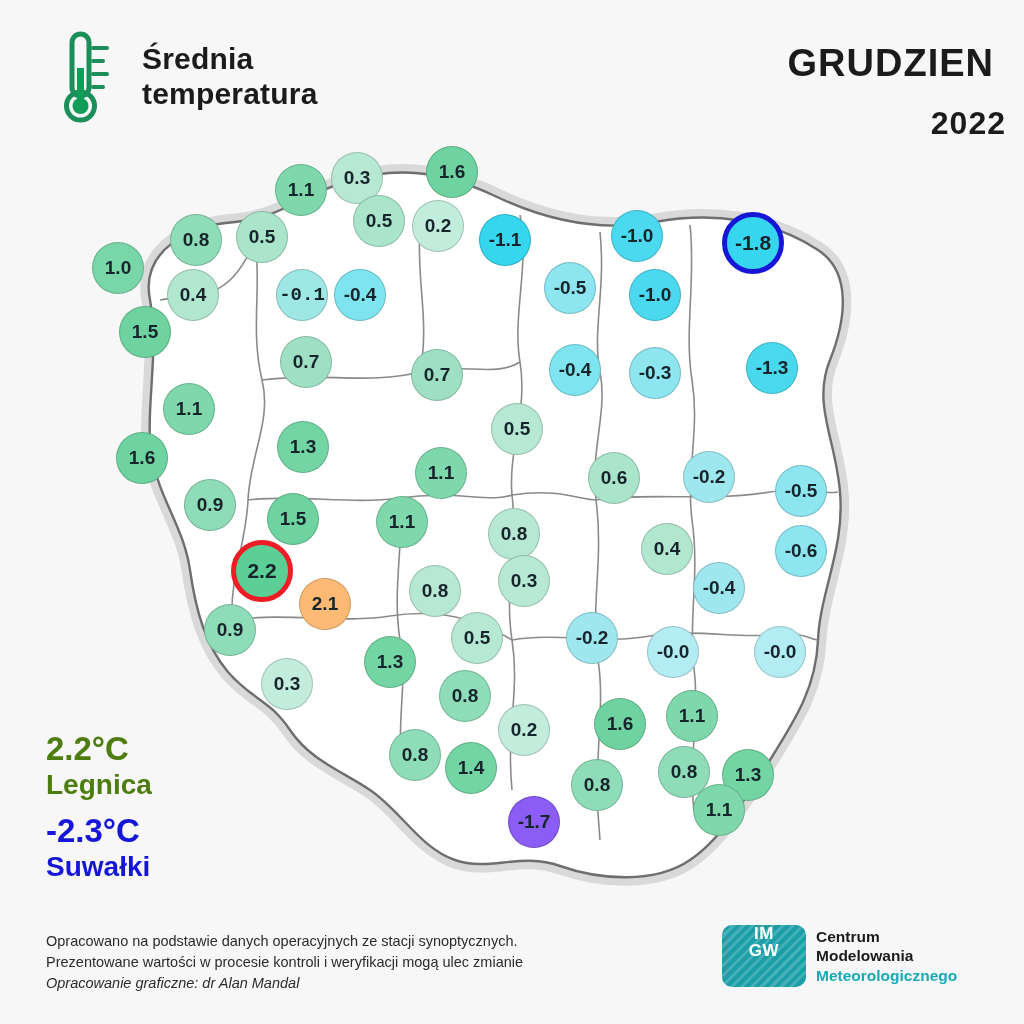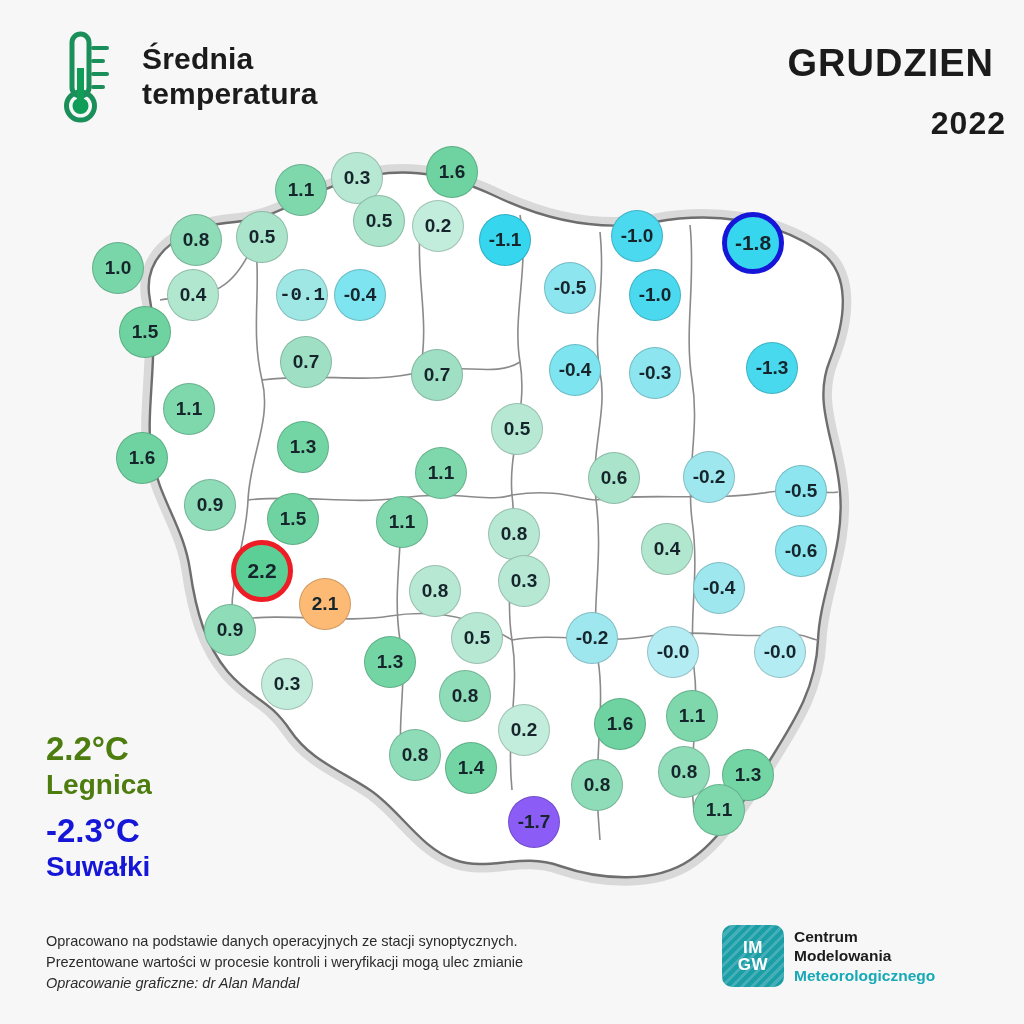--- a/index.html
+++ b/index.html
@@ -61,22 +61,22 @@
   
   .footer{
     position:absolute;left:46px;top:931px;
     font-size:14.5px;color:#2b2b2b;line-height:1.45;
   }
   .footer .italic{font-style:italic;}
 
   
   .logo{position:absolute;left:722px;top:925px;display:flex;align-items:center;gap:10px;}
   .logo-mark{
-    width:62px;height:62px;border-radius:10px;background:#1b9ea6;
-    display:flex;align-items:center;justify-content:center;
+    width:84px;height:62px;border-radius:10px;background:#1b9ea6;
+    display:flex;align-items:center;
     color:#fff;font-weight:bold;font-size:17px;line-height:1;
     flex-direction:column;letter-spacing:.5px;
     background-image:repeating-linear-gradient(135deg, rgba(255,255,255,.18) 0 3px, rgba(0,0,0,0) 3px 7px);
   }
   .logo-text{font-size:15.5px;font-weight:bold;color:#1b1b1b;line-height:1.25;}
   .logo-text .teal{color:#17a9b6;}
 </style>
 </head>
 <body>
 

